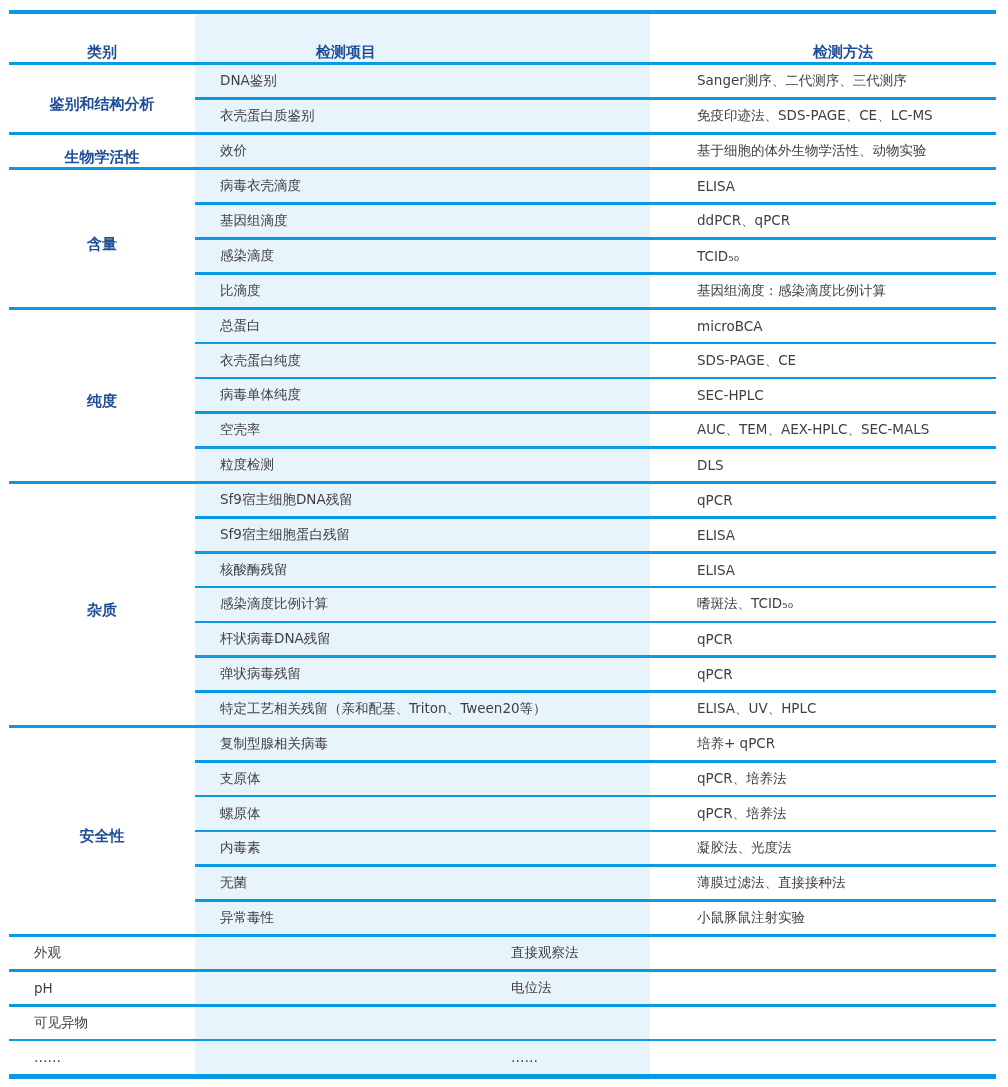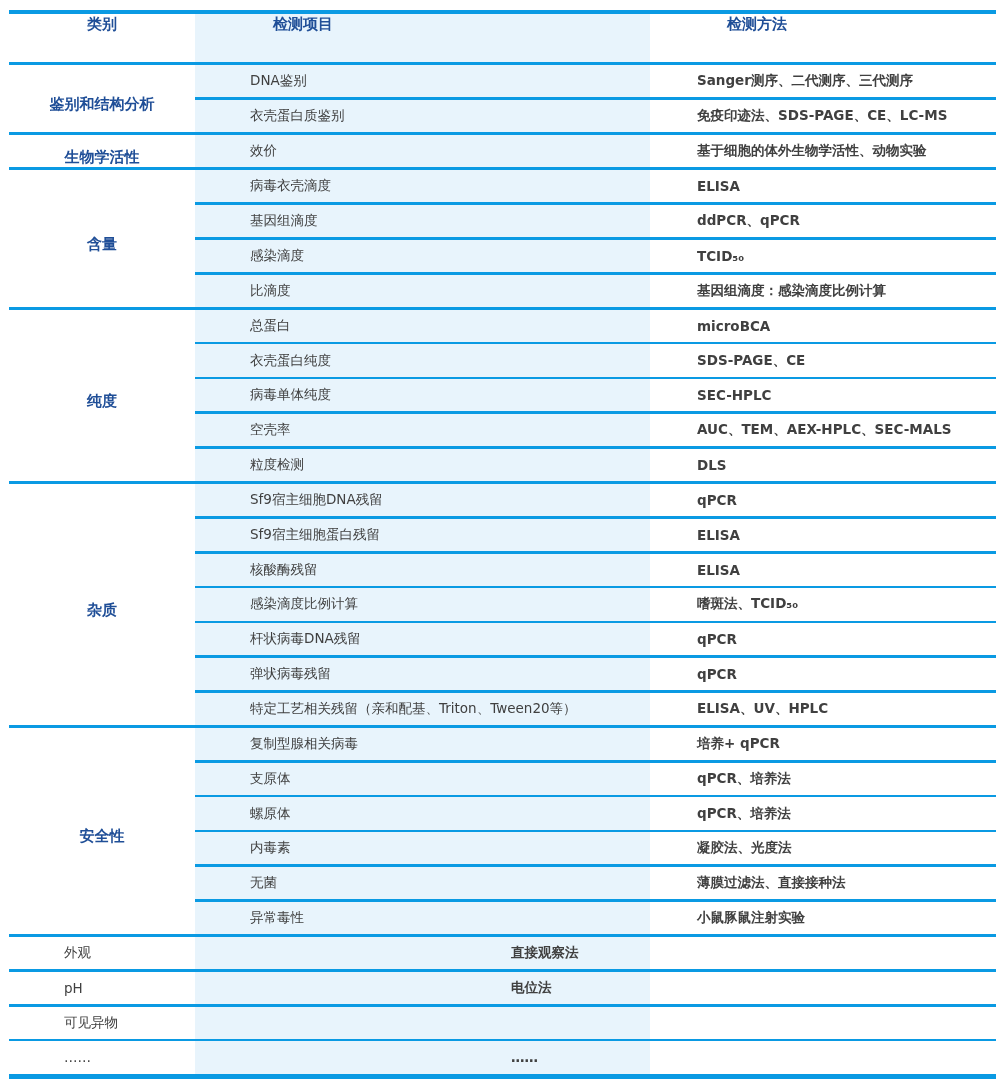--- a/index.html
+++ b/index.html
@@ -1,33 +1,33 @@
 <!DOCTYPE html>
 <html><head>
 <meta charset="utf-8">
 <style>
   html, body { margin:0; padding:0; background:#ffffff; }
   body { width:1008px; height:1087px; position:relative; overflow:hidden;
          font-family:"DejaVu Sans","Liberation Sans",sans-serif; }
   .tbl { position:absolute; left:9px; top:10px; width:987px; }
   .band { position:absolute; left:186px; top:0; width:455px; bottom:0; background:#e8f4fc; z-index:0; }
   .topline { position:relative; height:4px; background:#0a9ae3; z-index:2; }
-  .hdr { position:relative; display:flex; height:48px; align-items:flex-start; z-index:1; }
+  .hdr { position:relative; display:flex; height:48px; align-items:flex-end; z-index:1;gap:43px; }
   .hdr .c1 { width:186px; text-align:center; }
   .hdr .c2 { width:472px; padding-left:58px; box-sizing:border-box;margin-left:20px; }
   .hdr .c3 { flex:1; padding-left:40px; box-sizing:border-box; }
   .hdr span { color:#1f4e97; font-weight:bold; font-size:15px; }
   .hline { position:relative; height:3px; background:#0a9ae3; z-index:2; }
   .group { position:relative; display:flex; z-index:1; }
   .group .cat { width:186px; display:flex; align-items:center; justify-content:center;
                 color:#1f4e97; font-weight:bold; font-size:15px;margin-top:12px; }
   .group .rows { flex:1; }
   .row { display:flex; height:32.2px; align-items:center; font-size:13.5px; color:#404040; }
-  .row .item { width:455px; padding-left:55px; box-sizing:border-box; white-space:nowrap; }
-  .row .method { flex:1; padding-left:47px; box-sizing:border-box; white-space:nowrap;font-weight:bold; }
+  .row .item { width:455px; padding-left:25px; box-sizing:border-box; white-space:nowrap; }
+  .row .method { flex:1; padding-left:47px; box-sizing:border-box; white-space:nowrap; }
   .rowsep { height:2.6px; background:#0a9ae3; }
   .bottomline { position:relative; height:5px; background:#0a9ae3; z-index:2; }
 </style>
 </head>
 <body>
 
 <div class="tbl">
   <div class="band"></div>
   <div class="topline"></div>
   <div class="hdr">

